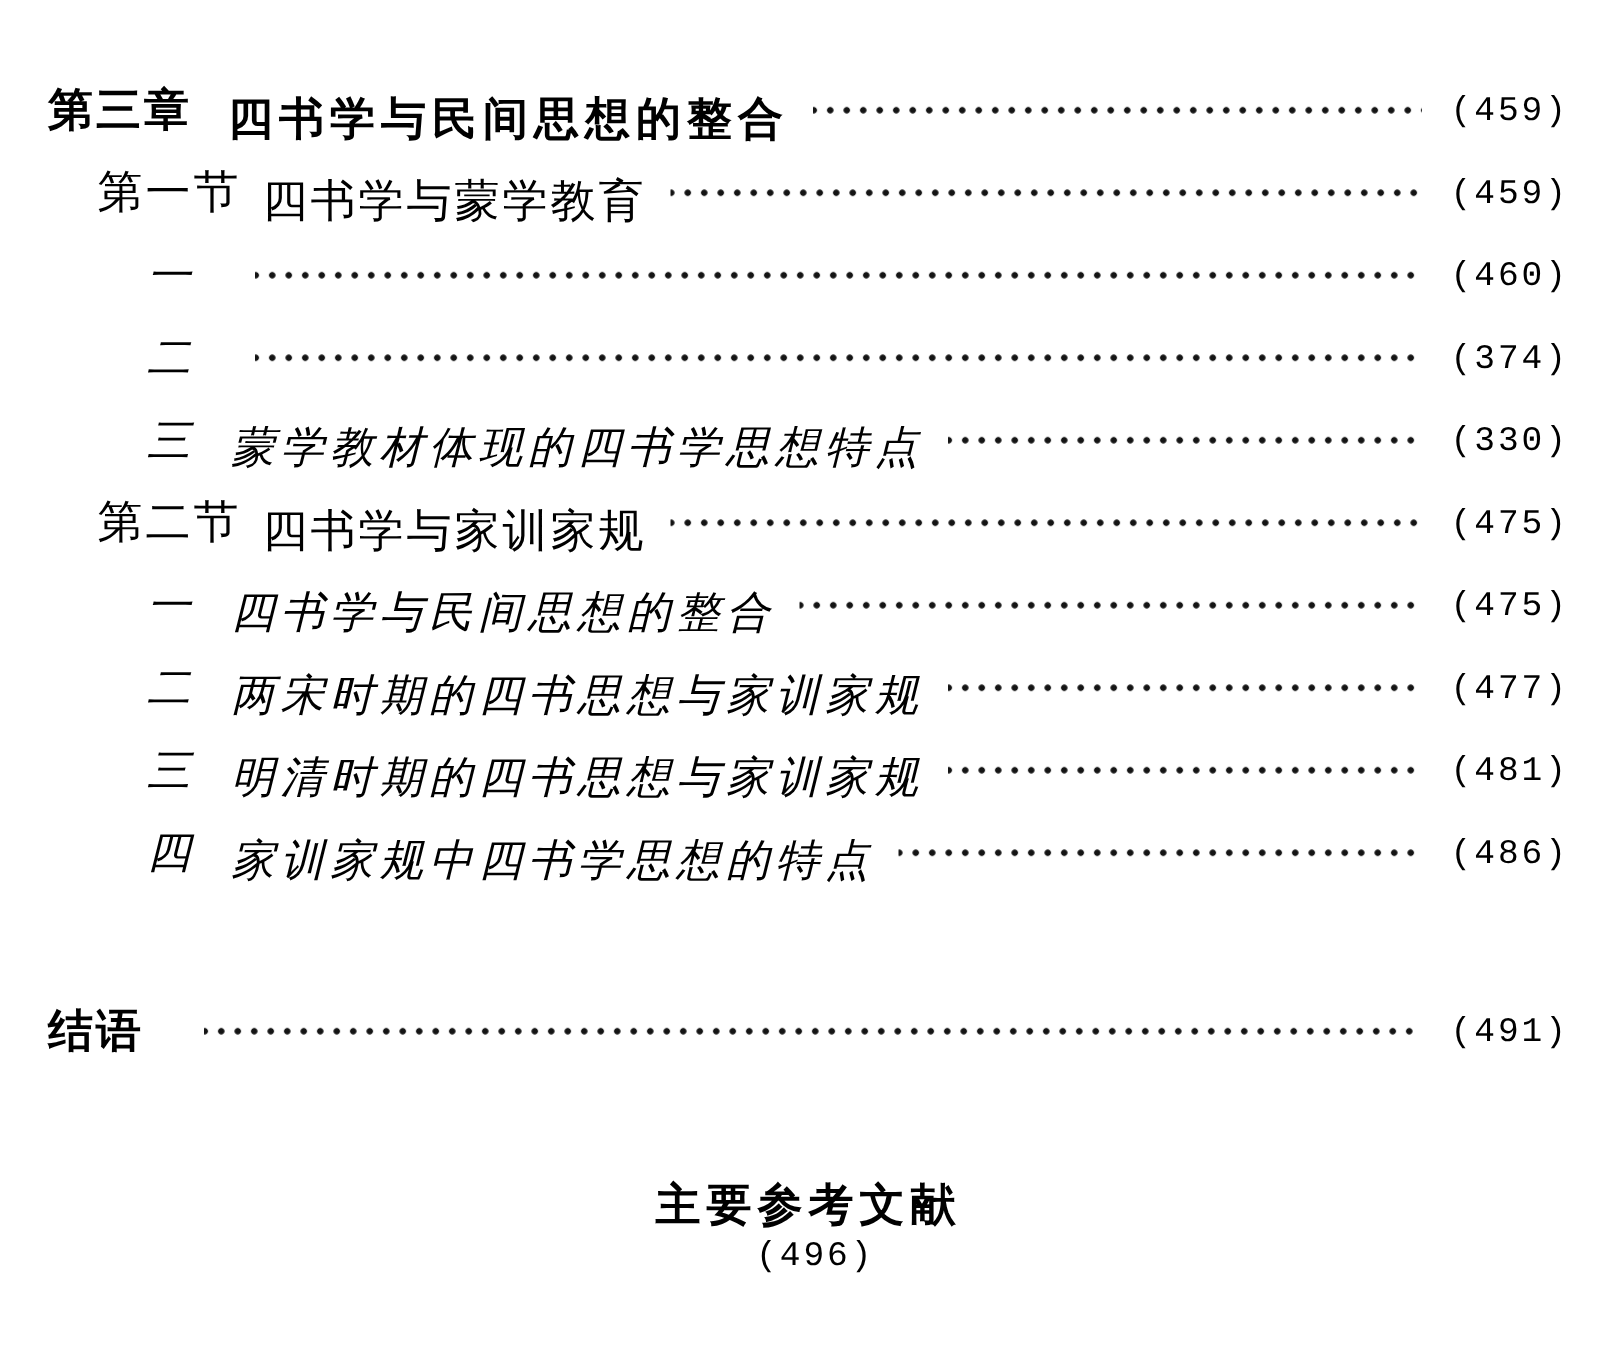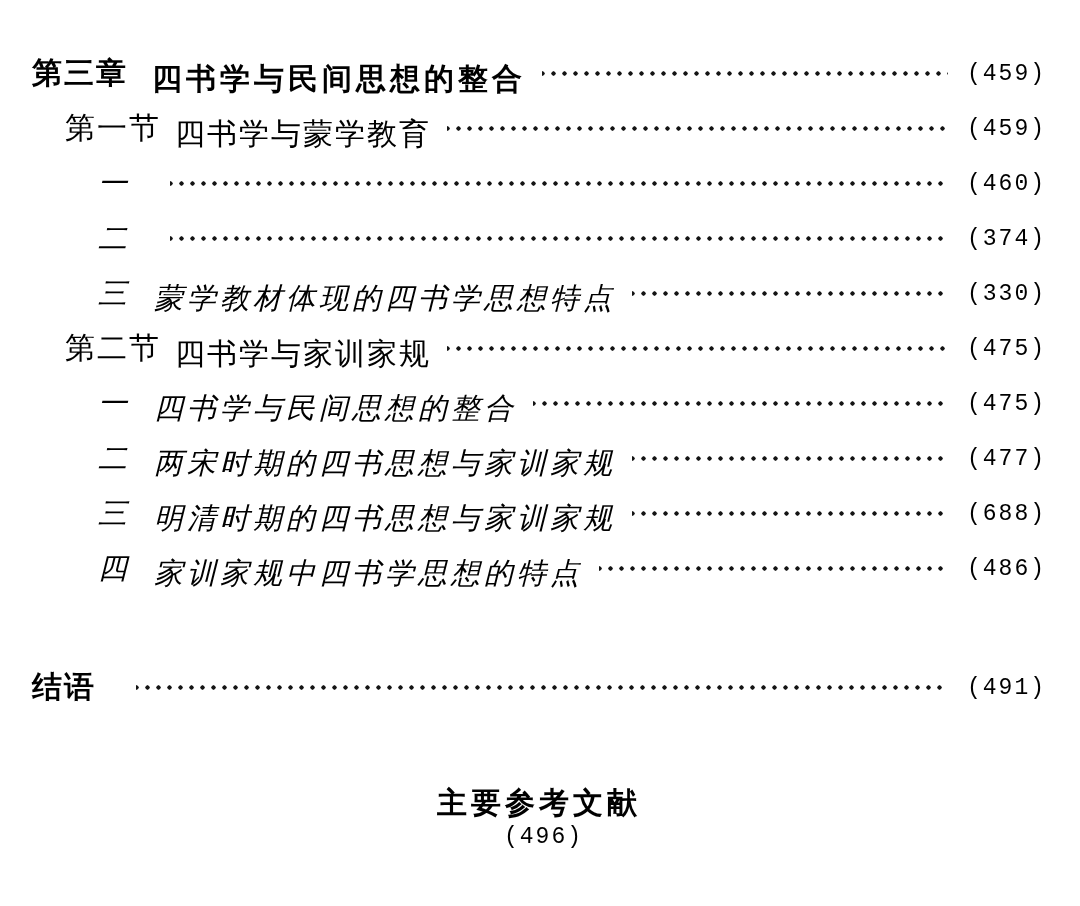--- a/index.html
+++ b/index.html
@@ -122,21 +122,21 @@
       <div class="row level-item">
         <span class="num">二</span>
         <span class="title">两宋时期的四书思想与家训家规</span>
         <span class="leader"></span>
         <span class="pagenum">(477)</span>
       </div>
       <div class="row level-item">
         <span class="num">三</span>
         <span class="title">明清时期的四书思想与家训家规</span>
         <span class="leader"></span>
-        <span class="pagenum">(688)</span>
+        <span class="pagenum">(481)</span>
       </div>
       <div class="row level-item">
         <span class="num">四</span>
         <span class="title">家训家规中四书学思想的特点</span>
         <span class="leader"></span>
         <span class="pagenum">(486)</span>
       </div>
       <div class="row level-conclusion">
         <span class="num">结语</span>
         <span class="leader"></span>

